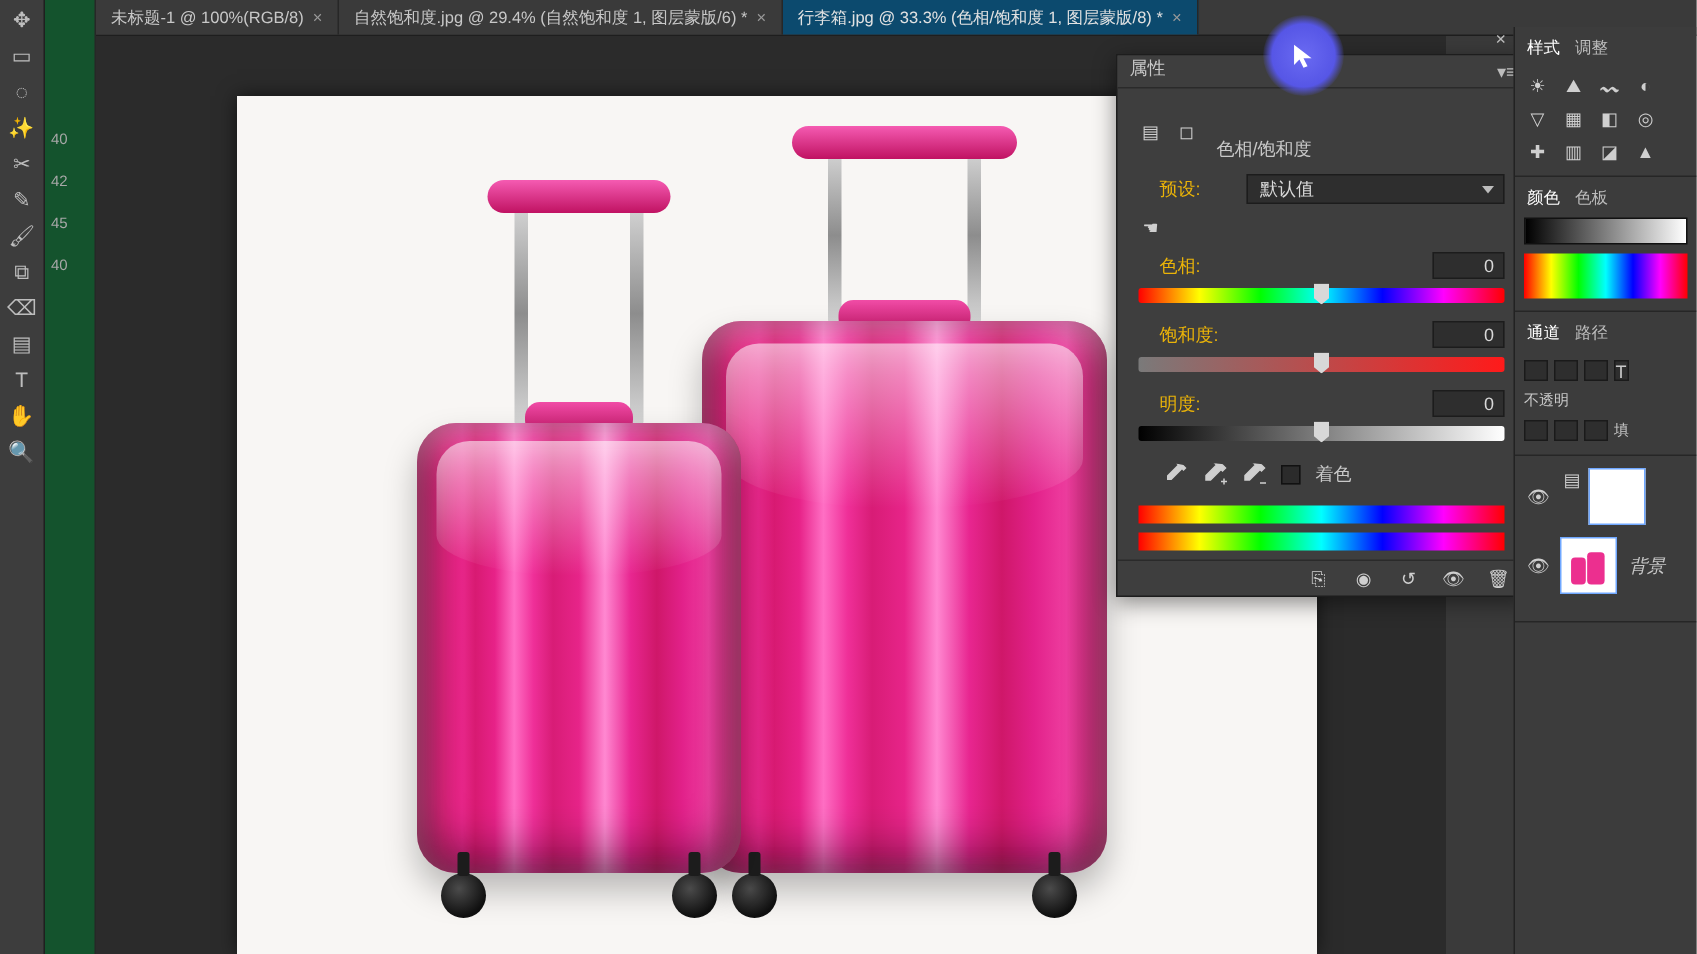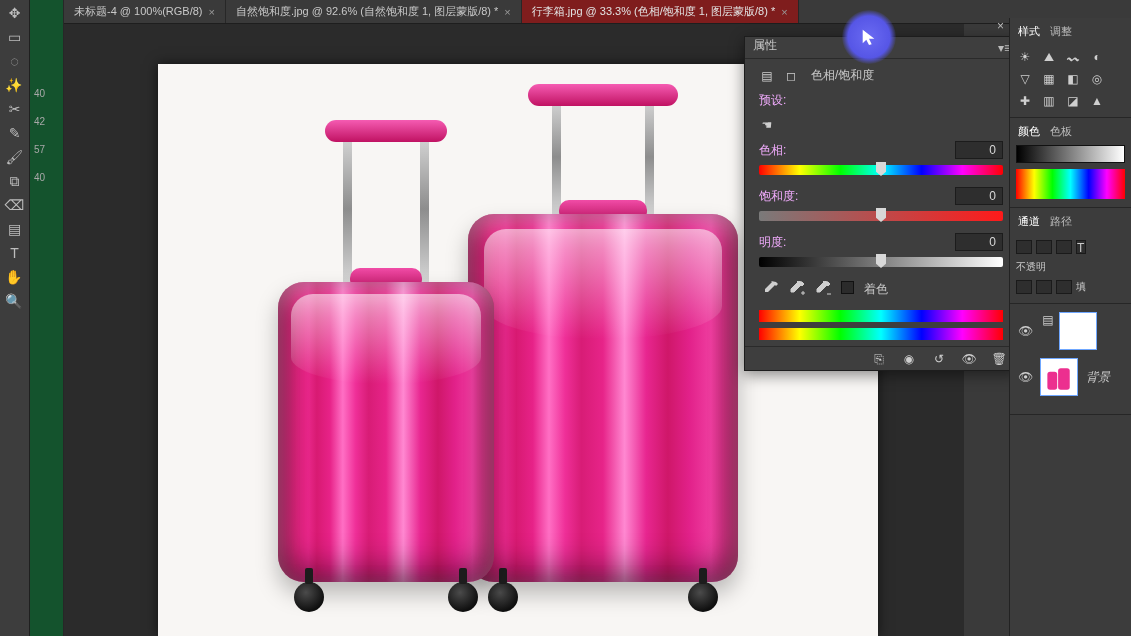--- a/index.html
+++ b/index.html
@@ -33,21 +33,21 @@
   background: #3a3a3a; display: flex; align-items: stretch;
   border-bottom: 1px solid #1e1e1e;
 }
 .tabbar .spacer { width: 64px; }
 .tab {
   display: flex; align-items: center; gap: 6px;
   padding: 0 10px; font-size: 11px; color: #c8c8c8;
   border-right: 1px solid #272727; background: #3a3a3a;
   white-space: nowrap;
 }
-.tab.active { background: #7f1d1d; color: #e2e2e2; }
+.tab.active { background: #0c4a6e; color: #e2e2e2; }
 .tab .x { font-size: 11px; color: #9a9a9a; }
 
 .stage {
   position: absolute; left: 64px; top: 24px;
   width: 900px; height: 612px;
   background: #2b2b2b; overflow: hidden;
 }
 .ruler-h { position: absolute; left: 64px; top: 24px; width: 900px; height: 16px; background: #3d3d3d; border-bottom: 1px solid #252525; }
 .ruler-v { position: absolute; left: 64px; top: 24px; width: 16px; height: 612px; background: #3d3d3d; border-right: 1px solid #252525; }
 .doc {
@@ -107,21 +107,21 @@
 
 .panel {
   position: absolute; background: #3e3e3e;
   border: 1px solid #1d1d1d; box-shadow: 0 4px 14px rgba(0,0,0,.45);
 }
 .panel .hdr {
   height: 22px; display: flex; align-items: flex-start; padding: 0 8px;
   background: #3e3e3e; border-bottom: 1px solid #2a2a2a; font-size: 12px;
 }
 .panel .row { display: flex; align-items: center; gap: 8px; padding: 4px 14px; }
-.lbl { width: 50px; color: #f0abfc; }
+.lbl { width: 50px; color: #eab308; margin-left: 14px; }
 .sel {
   flex: 1; height: 20px; background: #2e2e2e; border: 1px solid #1c1c1c;
   display: flex; align-items: center; padding: 0 8px; color: #d8d8d8;
   position: relative;
 }
 .sel::after{
   content:""; position:absolute; right:6px; top:7px;
   border-left:4px solid transparent; border-right:4px solid transparent;
   border-top:5px solid #bcbcbc;
 }
@@ -134,21 +134,21 @@
   margin: 2px 14px 8px; height: 10px; position: relative; border-radius: 2px;
 }
 .slider .thumb {
   position: absolute; top: -3px; width: 10px; height: 14px; left: calc(50% - 5px);
   background: #d8d8d8; clip-path: polygon(0 0,100% 0,100% 70%,50% 100%,0 70%);
 }
 .hue-grad { background: linear-gradient(90deg,#ff0000,#ffff00,#00ff00,#00ffff,#0000ff,#ff00ff,#ff0000); }
 .sat-grad { background: linear-gradient(90deg,#7a7a7a,#ff1a1a); }
 .lig-grad { background: linear-gradient(90deg,#000,#fff); }
 .spectrum { margin: 6px 14px; height: 12px; }
-.pickrow { display:flex; align-items:flex-start; gap:10px; padding: 6px 18px; }
+.pickrow { display:flex; align-items:center; gap:10px; padding: 6px 31px; }
 .eyed { width:16px; height:16px; display:inline-block; }
 .ck { width: 13px; height: 13px; background:#2b2b2b; border:1px solid #111; display:inline-block; }
 .panel .ftr {
   height: 24px; border-top: 1px solid #2a2a2a;
   display:flex; align-items:center; justify-content:flex-end; gap:14px; padding:0 10px;
 }
 .ic { width:16px; height:16px; display:inline-flex; align-items:center; justify-content:center; color:#cfcfcf; }
 .menu-dots { position:absolute; right:6px; top:4px; color:#bcbcbc; font-size:12px;}
 .close-x   { position:absolute; right:6px; top:-18px; width:14px;height:14px;color:#bcbcbc; }
 
@@ -179,25 +179,25 @@
 .eye{ width:14px; text-align:center; color:#cfcfcf;}
 .mini-icons{ display:flex; gap:6px; flex-wrap:wrap; padding-top:4px;}
 .mini-icons .ic{ width:18px;height:16px; }
 </style>
 </head>
 <body>
 
 <div class="tabbar">
   <div class="spacer"></div>
   <div class="tab">
-    <span>未标题-4 @ 100%(RGB/8)</span>
+    <span>未标题-1 @ 100%(RGB/8)</span>
     <span class="x">×</span>
   </div>
   <div class="tab">
-    <span>自然饱和度.jpg @ 92.6% (自然饱和度 1, 图层蒙版/8) *</span>
+    <span>自然饱和度.jpg @ 29.4% (自然饱和度 1, 图层蒙版/6) *</span>
     <span class="x">×</span>
   </div>
   <div class="tab active">
     <span>行李箱.jpg @ 33.3% (色相/饱和度 1, 图层蒙版/8) *</span>
     <span class="x">×</span>
   </div>
 </div>
 
 <div class="tools">
   <div class="tool">✥</div>
@@ -211,21 +211,21 @@
   <div class="tool">⌫</div>
   <div class="tool">▤</div>
   <div class="tool">T</div>
   <div class="tool">✋</div>
   <div class="tool">🔍</div>
 </div>
 
 <div class="meas">
   <div>40</div>
   <div>42</div>
-  <div>57</div>
+  <div>45</div>
   <div>40</div>
 </div>
 
 <div class="ruler-h"></div>
 <div class="ruler-v"></div>
 
 <div class="stage"></div>
 <div class="doc">
 
   <div class="case" style="left:310px; top:150px; width:270px; height:368px;">
@@ -256,25 +256,28 @@
 <div class="panel" style="left:744px; top:36px; width:274px;">
   <div class="close-x">×</div>
   <div class="hdr">
     <span>属性</span>
     <span class="menu-dots">▾≡</span>
   </div>
 
   <div class="row" style="padding-top:8px;">
     <span class="ic">▤</span>
     <span class="ic">◻</span>
-    <span style="margin-left:4px;">色相/饱和度</span>
+    <span style="margin-left:4px;margin-top:24px;">色相/饱和度</span>
   </div>
 
   <div class="row">
     <span class="lbl">预设:</span>
+    <div class="sel">
+      <span>默认值</span>
+    </div>
   </div>
 
   <div class="row">
     <span class="ic">☚</span>
   </div>
 
   <div class="row">
     <span class="lbl">色相:</span>
     <div class="nbox">
         <span>0</span>

